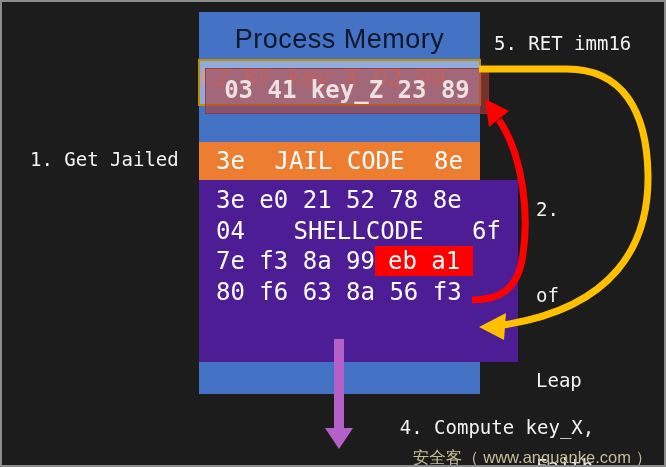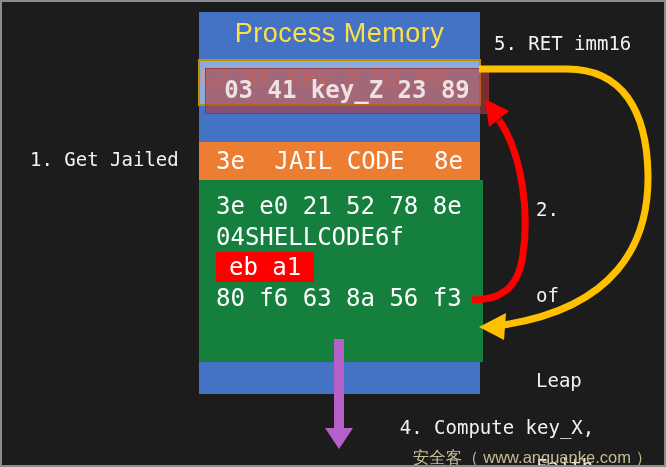--- a/index.html
+++ b/index.html
@@ -5,21 +5,21 @@
   html,body{margin:0;padding:0;background:#000;}
   .stage{
     position:relative;width:662px;height:463px;
     background:#1c1c1c;border:2px solid #8c8c8c;
     overflow:hidden;
     font-family:"DejaVu Sans Mono", monospace;
   }
   
   .blue-box{position:absolute;left:197px;top:10px;width:281px;height:130px;background:#4472c4;}
   .mem-title{
-    text-align:center;padding-top:6px;color:#fde047;
+    text-align:center;padding-top:12px;color:#0f172a;
     font-family:"Liberation Sans", sans-serif;font-size:27px;letter-spacing:0.5px;
   }
   .key-band{
     position:absolute;left:196px;top:57px;width:283px;height:47px;
     background:#8faadc;border:2px solid #bf9000;box-sizing:border-box;z-index:2;
   }
   .faded-row{
     margin-top:3px;text-align:left;font-size:24px;
     color:#e89a7e;opacity:0.85;white-space:pre;
   }
@@ -30,25 +30,25 @@
   }
   .overlay-row{
     margin-top:7px;text-align:center;font-size:24px;color:#eee1e2;white-space:pre;font-weight:bold;
   }
   .orange-band{
     position:absolute;left:197px;top:140px;width:281px;height:38px;background:#ed7d31;
     display:flex;align-items:center;justify-content:space-between;
     padding:0 17px;box-sizing:border-box;color:#fff;font-size:24px;
   }
   .green-block{
-    position:absolute;left:197px;top:178px;width:284px;height:182px;background:#15803d;
-    padding-top:11px;box-sizing:border-box;color:#fff;font-size:24px;
+    position:absolute;left:197px;top:178px;width:319px;height:182px;background:#4c1d95;
+    padding-top:5px;box-sizing:border-box;color:#fff;font-size:24px;
   }
   .mem-row{height:30.5px;display:flex;align-items:center;padding-left:17px;white-space:pre;}
-  .mem-row.spread{padding-right:17px;}
+  .mem-row.spread{justify-content:space-between;padding-right:17px;}
   .bold{font-weight:normal;}
   .hl{
     display:inline-flex;align-items:center;height:30px;
     background:#fe0000;padding:0 13px;color:#fff;
   }
   .blue-bottom{position:absolute;left:197px;top:360px;width:281px;height:32px;background:#4472c4;}
   
   .label{position:absolute;color:#f2f2f2;font-size:19px;white-space:pre;z-index:5;}
   .lbl-step1{left:28px;top:146px;}
   .lbl-step3{left:492px;top:30px;}
@@ -84,21 +84,21 @@
     <span>8e</span>
   </div>
 
   <div class="green-block">
     <div class="mem-row">3e e0 21 52 78 8e</div>
     <div class="mem-row spread">
       <span>04</span>
       <span class="bold">SHELLCODE</span>
       <span>6f</span>
     </div>
-    <div class="mem-row"><span class="hl">eb a1</span></div>
+    <div class="mem-row"><span>7e f3 8a 99</span><span class="hl">eb a1</span></div>
     <div class="mem-row">80 f6 63 8a 56 f3</div>
   </div>
 
   <div class="blue-bottom"></div>
 
   <div class="label lbl-step1">1. Get Jailed</div>
   <div class="label lbl-step3">5. RET imm16</div>
   <div class="label lbl-step2">
     <span>2.</span>
     <span>of</span>

